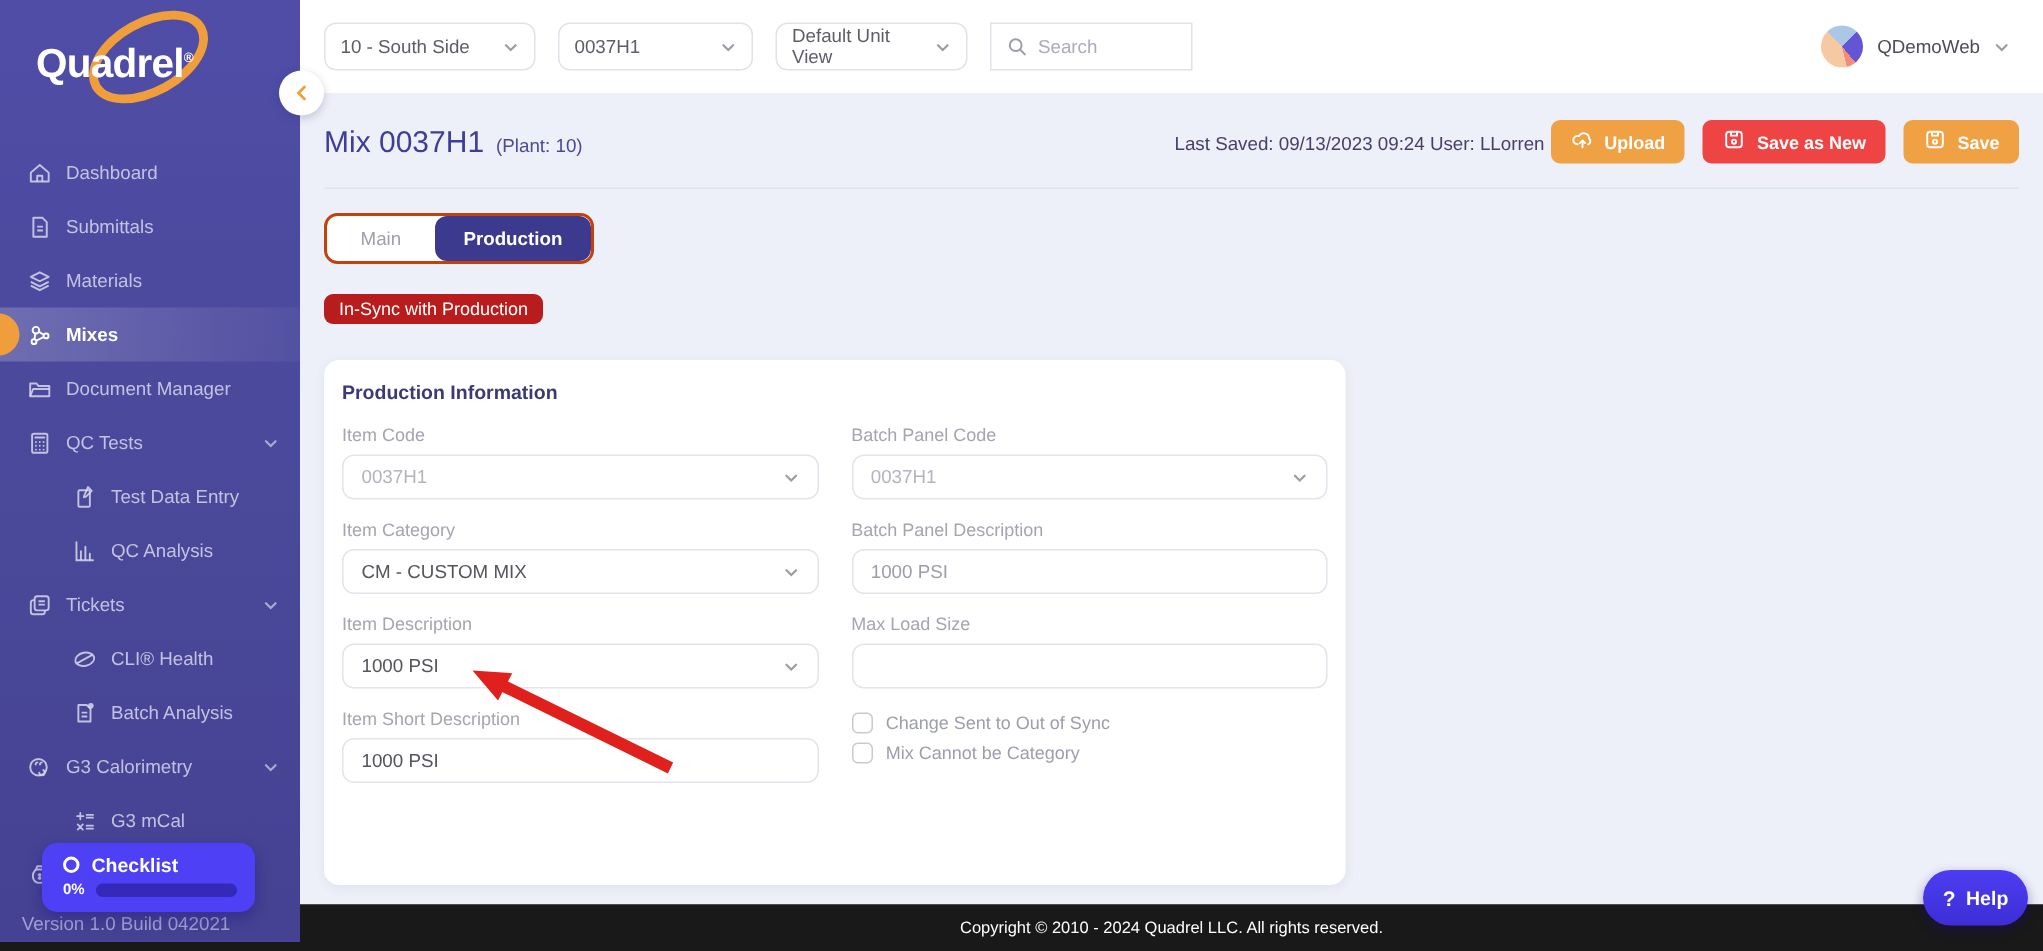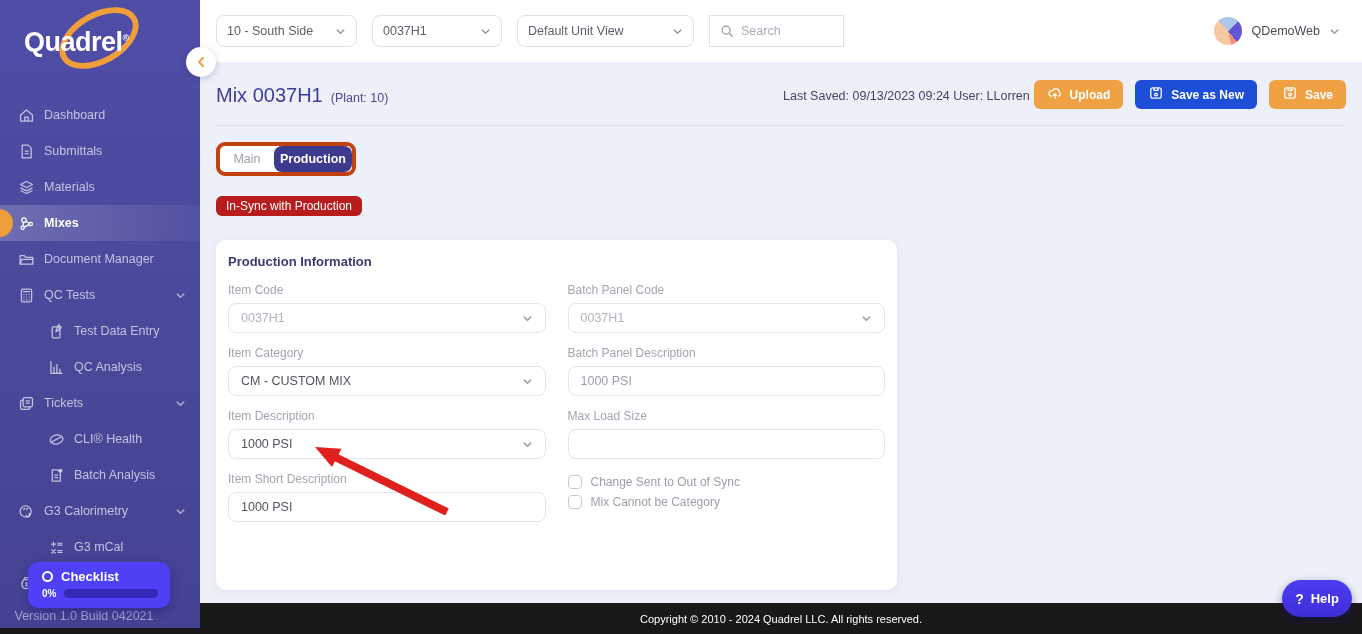--- a/index.html
+++ b/index.html
@@ -71,26 +71,26 @@
     background:#edf0f8; z-index:1; }
   .page-title-row { position:absolute; left:16px; top:22px; display:flex; align-items:baseline; gap:8px; }
   .page-title { font-size:20px; font-weight:500; color:#403d99; }
   .page-subtitle { font-size:12.5px; color:#4c4996; }
   .last-saved { position:absolute; left:583px; top:27px; font-size:12.5px; color:#4a3e68; font-weight:500; }
   .hdr-buttons { position:absolute; right:16px; top:18px; display:flex; gap:12px; }
   .btn { height:29px; border:none; border-radius:6px; color:#fff; font-weight:bold; font-size:12px;
     display:flex; align-items:center; justify-content:center; gap:7px; padding:0 13px;
     font-family:"Liberation Sans",sans-serif; cursor:pointer; }
   .btn.orange { background:#F0A144; }
-  .btn.indigo { background:#1d4ed8;text-align:right; }
+  .btn.indigo { background:#ef4444;text-align:right; }
   .btn svg { width:16px; height:16px; }
   .divider { position:absolute; left:16px; right:16px; top:63px; height:1px; background:#e1e1ee; }
 
-  .tab-group { position:absolute; left:16px; top:80px; width:140px; height:34px; background:#fff;
-    border:4px solid #c2410c; border-radius:9px; display:flex; overflow:hidden; }
+  .tab-group { position:absolute; left:16px; top:80px; width:180px; height:34px; background:#fff;
+    border:2px solid #c2410c; border-radius:9px; display:flex; overflow:hidden; }
   .tab { flex:1; display:flex; align-items:center; justify-content:center; font-size:12.5px;
     color:#9fa0ac; font-weight:500; cursor:pointer; }
   .tab.active { background:#3C3A8E; color:#fff; font-weight:bold; border-radius:8px; flex:1.45; }
 
   .sync-badge { position:absolute; left:16px; top:134px; width:146px; height:20px; background:#b91c1c;
     border-radius:6px; color:#fff; font-size:12px; display:flex; align-items:center; justify-content:center; }
 
   .card { position:absolute; left:16px; top:178px; width:681px; height:350px; background:#fff;
     border-radius:10px; box-shadow:0 2px 8px rgba(70,70,140,.07); }
   .card-title { padding:14px 12px 0 12px; font-size:13px; font-weight:bold; color:#3b3a74; }
@@ -311,21 +311,21 @@
         </span>
       </div>
       <div class="select-box" style="width: 130px;">
         <span>0037H1</span>
         <span class="chev">
           <svg viewBox="0 0 12 12" fill="none" stroke="currentColor" stroke-width="1.6" stroke-linecap="round">
             <path d="M2.5 4.5 L6 8 L9.5 4.5"></path>
           </svg>
         </span>
       </div>
-      <div class="select-box" style="width: 177px;">
+      <div class="select-box" style="width: 128px;">
         <span>Default Unit View</span>
         <span class="chev">
           <svg viewBox="0 0 12 12" fill="none" stroke="currentColor" stroke-width="1.6" stroke-linecap="round">
             <path d="M2.5 4.5 L6 8 L9.5 4.5"></path>
           </svg>
         </span>
       </div>
     </span>
   <div class="search-box">
     <svg viewBox="0 0 16 16" fill="none" stroke="currentColor" stroke-width="1.5" stroke-linecap="round">

